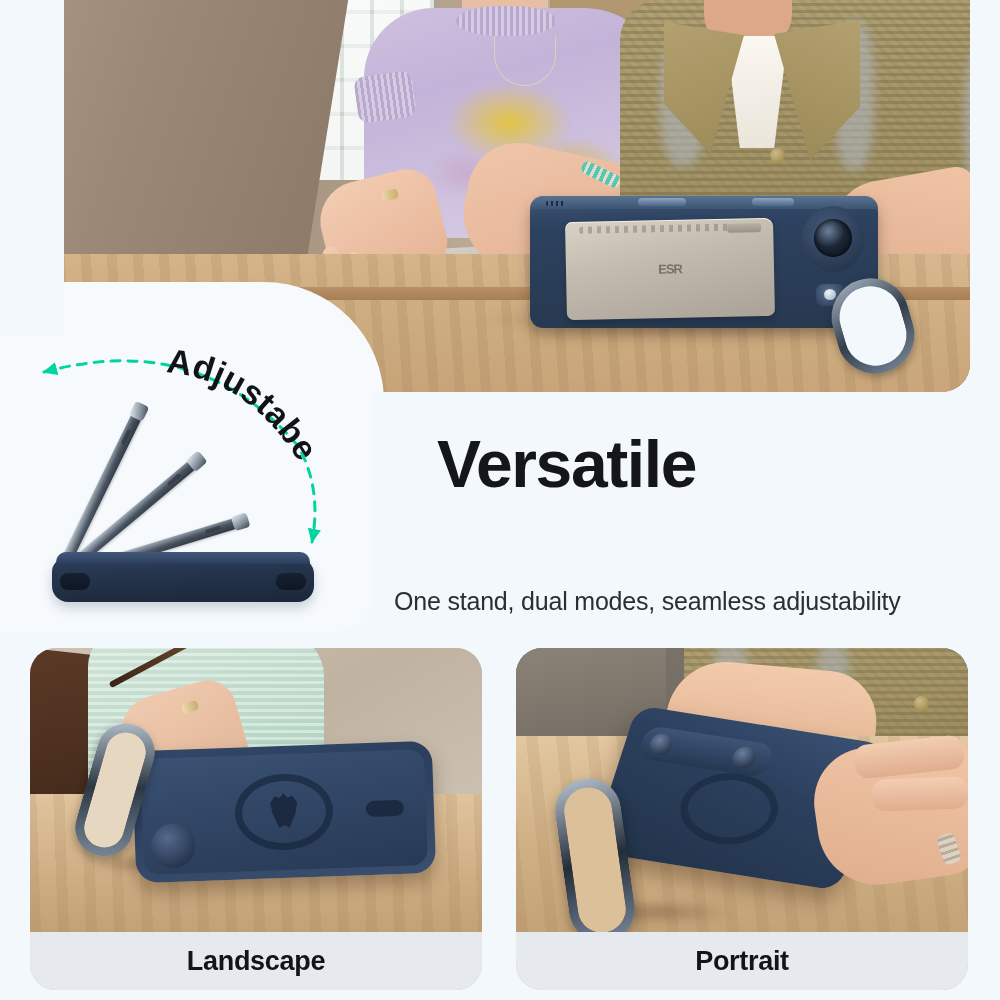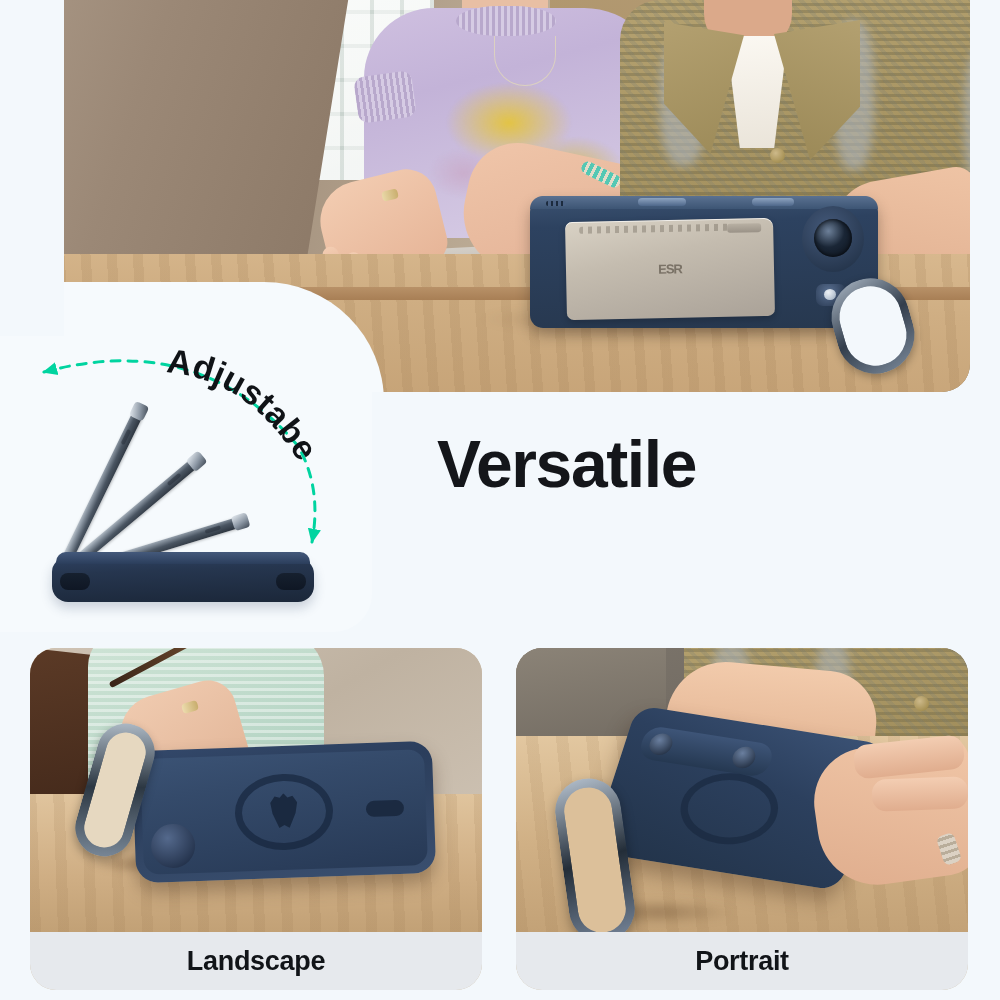--- a/index.html
+++ b/index.html
@@ -636,20 +636,21 @@
         <text font-family="Liberation Sans, sans-serif" font-size="34" font-weight="700" fill="#101317" letter-spacing="0.5">
           <textPath href="#wordarc" startOffset="15%">Adjustabe</textPath>
         </text>
       </svg>
     </div>
   </div>
 
   <div class="headline">
     <span class="l1">Versatile</span>
   </div>
+  <div class="subtitle">One stand, dual modes, seamless adjustability</div>
 
   <div class="mode-panel" id="panel-portrait">
     <div class="mode-photo">
       <div class="pt-wall"></div>
       <div class="pt-wall2"></div>
       <div class="pt-cardi"></div>
       <div class="pt-wash" style="left:196px;top:-10px;width:38px;height:110px;"></div>
       <div class="pt-wash" style="left:300px;top:-14px;width:34px;height:120px;"></div>
       <div class="pt-button"></div>
       <div class="pt-arm"></div>

